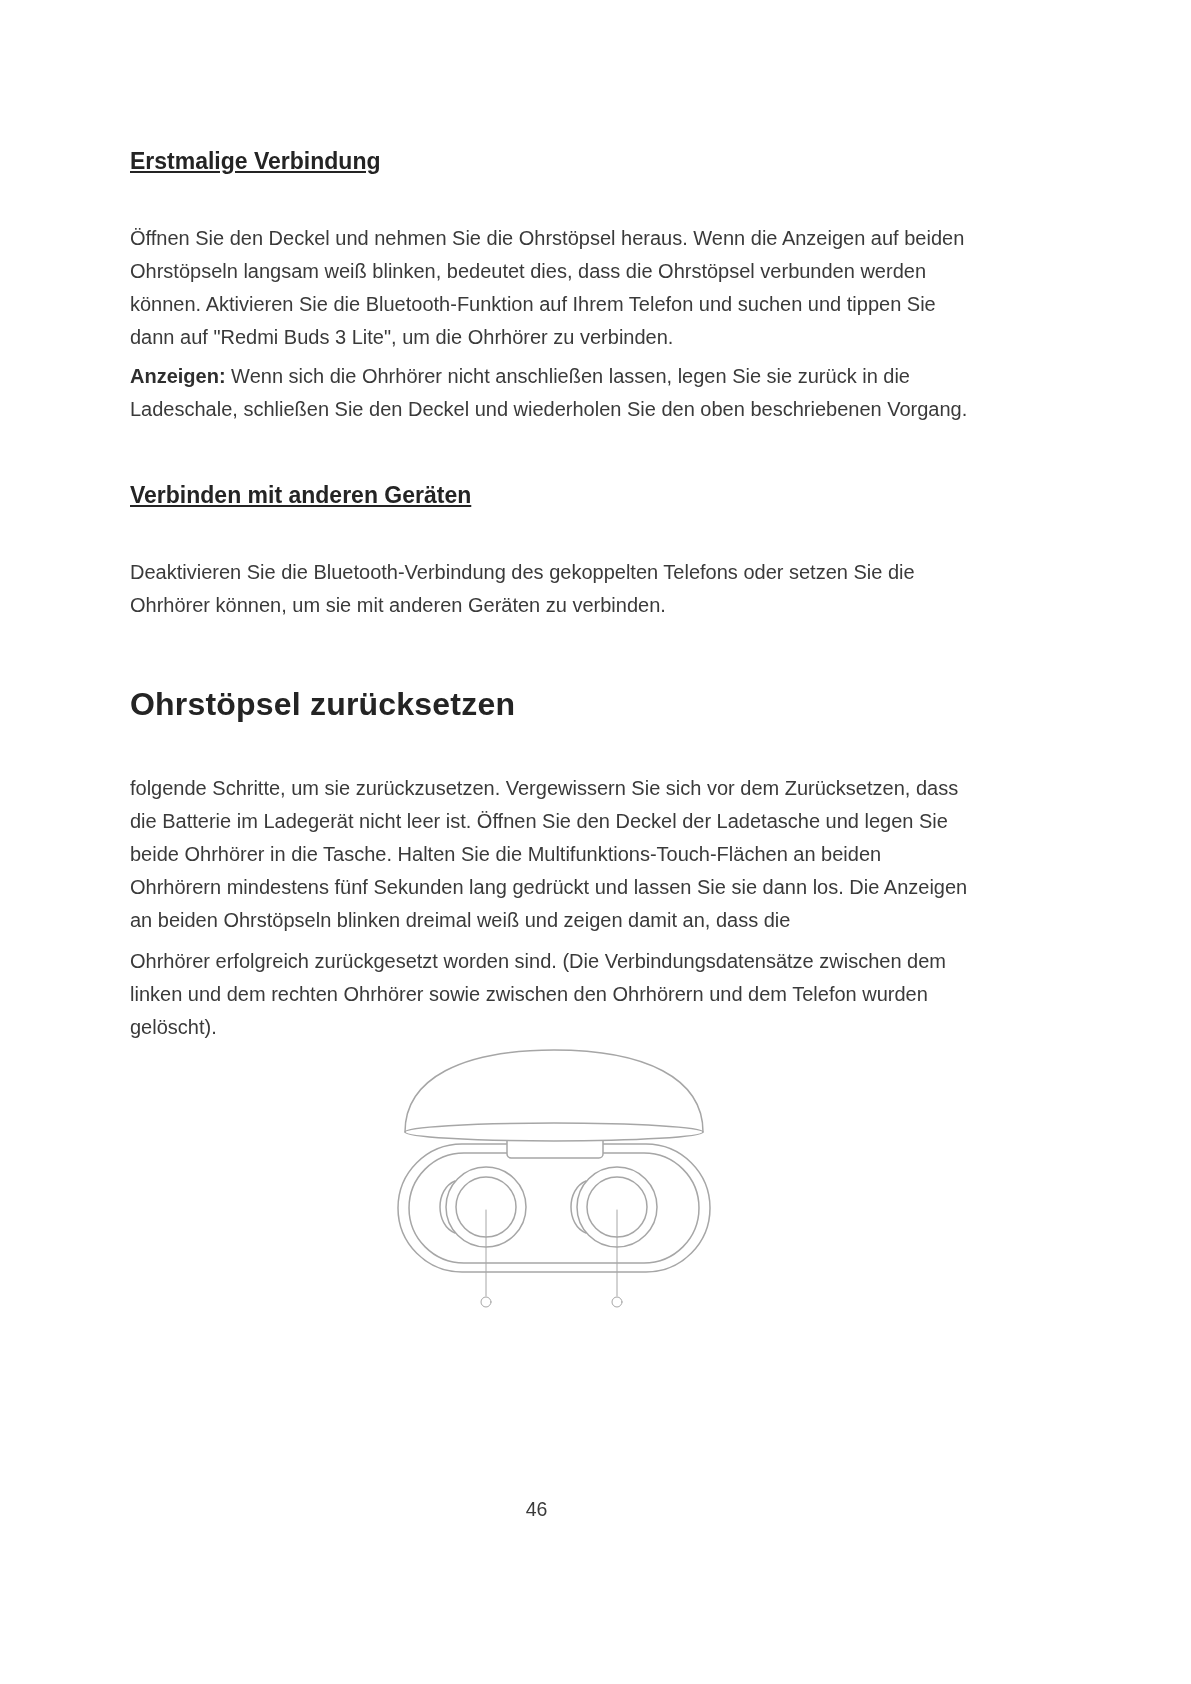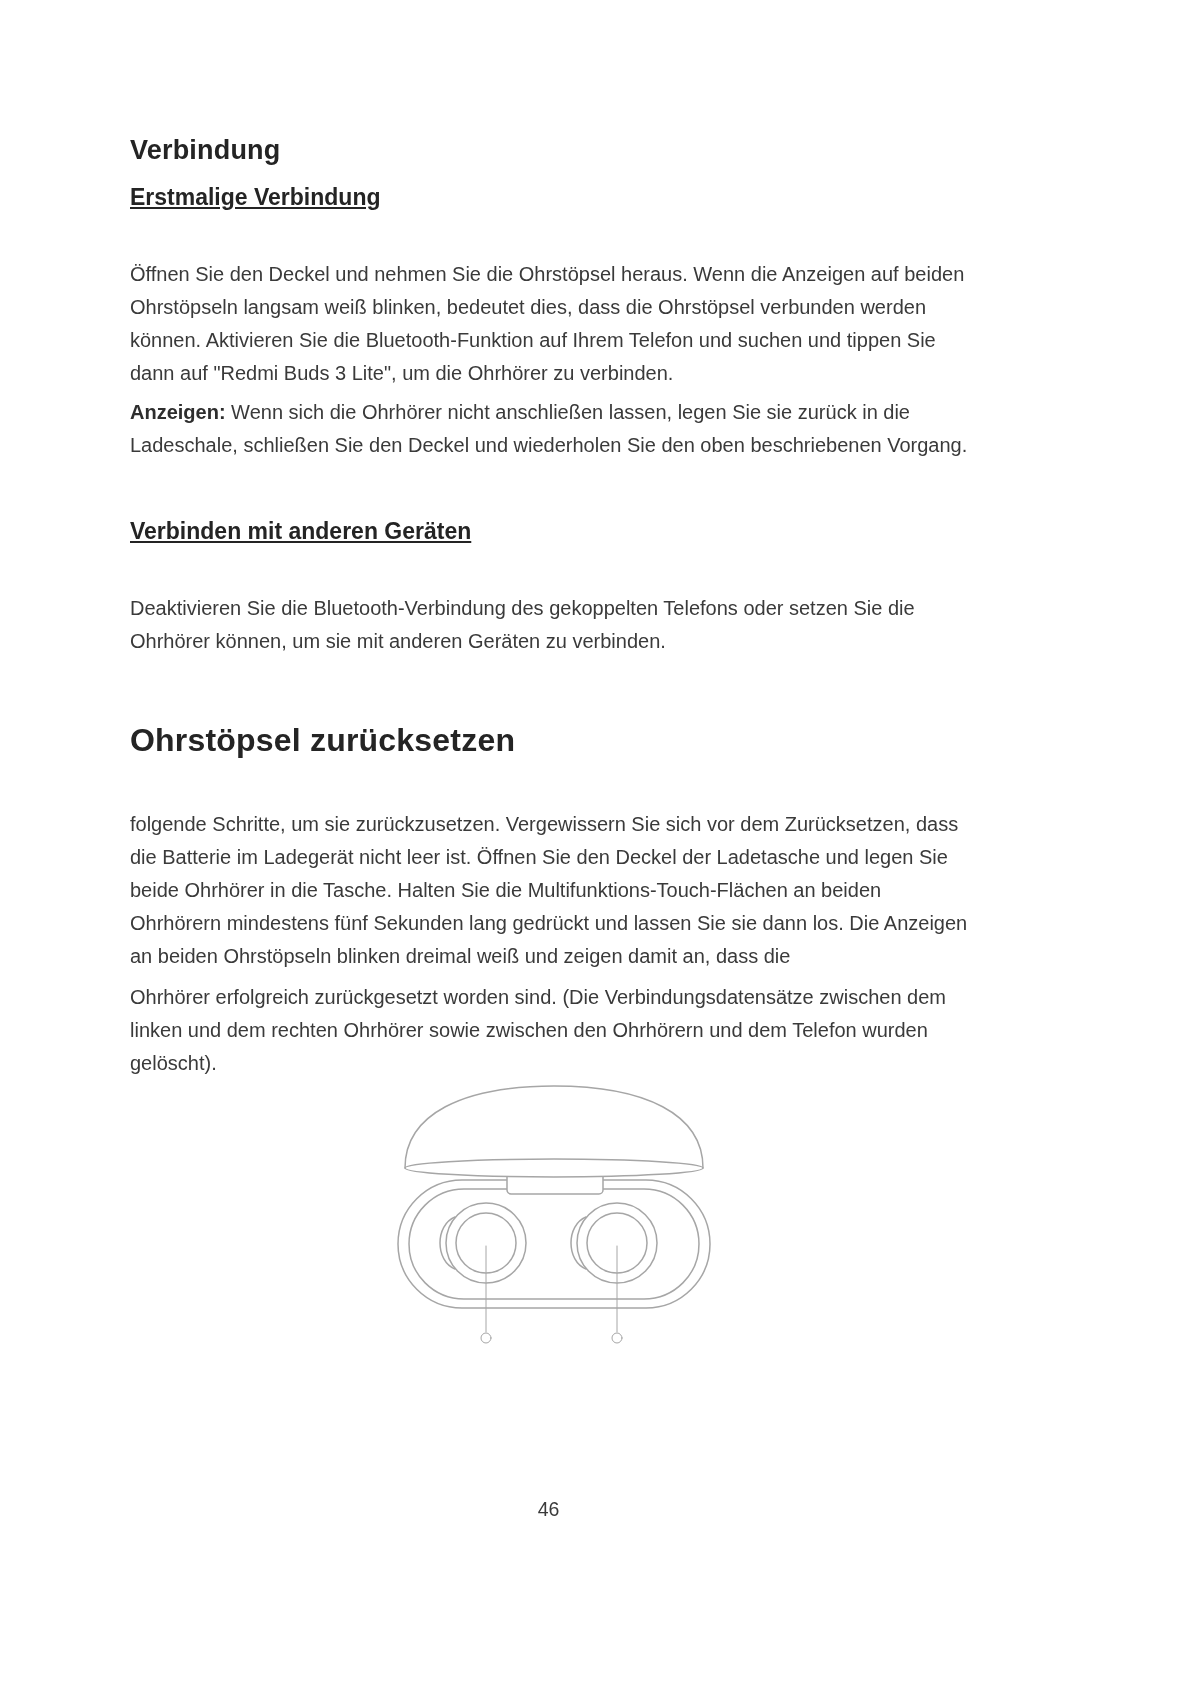--- a/index.html
+++ b/index.html
@@ -49,33 +49,32 @@
   .figcaption {
     margin-top: 8px;
     font-size: 19.5px;
     line-height: 33px;
     text-align: center;
     color: #3a3a3a;
   }
   .page-number {
     position: absolute;
     top: 1498px;
-    left: 126px;
+    left: 114px;
     width: 845px;
     text-align: center;
     font-size: 19.5px;
     color: #3a3a3a;
   }
 </style>
 </head>
 <body>
 
 <div class="content">
 
-  <h1 class="h-large">Verbindung</h1>
 
   <h2 class="h-med first-sub">Erstmalige Verbindung</h2>
 
   <p class="body m-para-first">Öffnen Sie den Deckel und nehmen Sie die Ohrstöpsel heraus. Wenn die Anzeigen auf beiden Ohrstöpseln langsam weiß blinken, bedeutet dies, dass die Ohrstöpsel verbunden werden können. Aktivieren Sie die Bluetooth-Funktion auf Ihrem Telefon und suchen und tippen Sie dann auf "Redmi Buds 3 Lite", um die Ohrhörer zu verbinden.</p>
 
   <p class="body m-para-note"><strong>Anzeigen:</strong><span> Wenn sich die Ohrhörer nicht anschließen lassen, legen Sie sie zurück in die Ladeschale, schließen Sie den Deckel und wiederholen Sie den oben beschriebenen Vorgang.</span></p>
 
   <h2 class="h-med standalone">Verbinden mit anderen Geräten</h2>
 
   <p class="body m-para-other">Deaktivieren Sie die Bluetooth-Verbindung des gekoppelten Telefons oder setzen Sie die Ohrhörer können, um sie mit anderen Geräten zu verbinden.</p>

